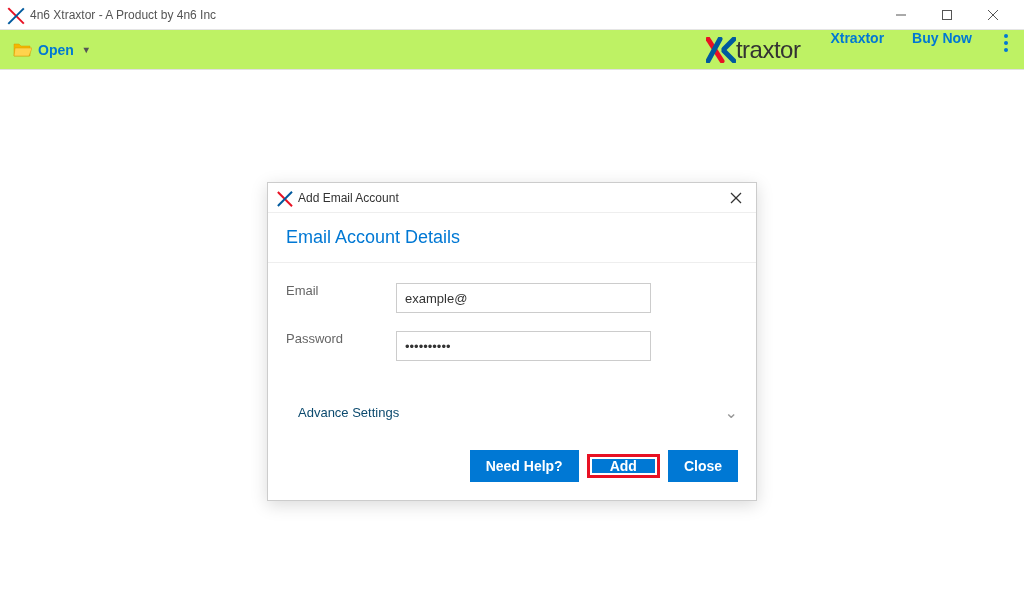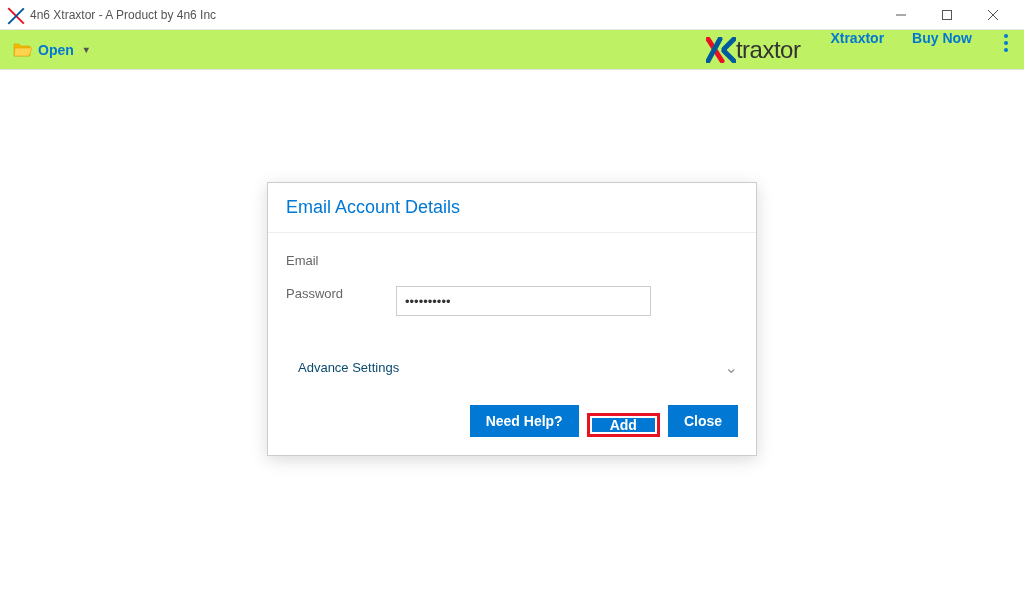--- a/index.html
+++ b/index.html
@@ -36,21 +36,21 @@
 
     .dialog-body { padding: 20px 18px 10px 18px; }
     .form-row { display: flex; margin-bottom: 18px; }
     .form-label { width: 110px; font-size: 13px; color: #666; }
     .form-input { width: 255px; height: 30px; border: 1px solid #ccc; padding: 0 8px; font-size: 13px; color: #333; outline: none; }
 
     .advance-row { display: flex; align-items: center; padding: 14px 18px 14px 30px; cursor: pointer; }
     .advance-label { font-size: 13px; color: #0c4a6e; flex: 1; }
     .chevron { color: #999; font-size: 16px; }
 
-    .dialog-footer { display: flex; justify-content: flex-end; gap: 8px; padding: 14px 18px 18px 18px; align-items: flex-end; }
+    .dialog-footer { display: flex; justify-content: flex-end; gap: 8px; padding: 14px 18px 18px 18px; align-items: center; }
     .btn { height: 32px; padding: 0 16px; background: #0078d4; color: #fff; border: none; font-size: 14px; font-weight: 600; cursor: pointer; display: flex; align-items: center; justify-content: center; }
     .btn-highlight { border: 3px solid #e81123; padding: 2px; }
     .btn-highlight .btn { height: 14px; padding: 0 18px; }
 
     
     .x-logo { position: relative; width: 100%; height: 100%; }
     .x-logo::before, .x-logo::after { content: ''; position: absolute; width: 140%; height: 2px; top: 50%; left: -20%; }
     .x-logo::before { background: #e81123; transform: rotate(45deg); }
     .x-logo::after { background: #005a9e; transform: rotate(-45deg); }
   </style>
@@ -104,26 +104,39 @@
   <span class="toolbar-link">Xtraxtor</span>
   <span class="toolbar-link">Buy Now</span>
   <div class="kebab">
     <span></span>
       <span></span>
       <span></span>
   </div>
 </div>
 
 <div class="dialog">
+  <div class="dialog-titlebar">
+    <div class="dialog-titlebar-icon">
+      <div class="x-logo"></div>
+    </div>
+    <div class="dialog-title">Add Email Account</div>
+    <div class="dialog-close">
+      <svg width="12" height="12" viewBox="0 0 12 12">
+        <line x1="1" y1="1" x2="11" y2="11" stroke="#333" stroke-width="1.2"></line>
+        <line x1="11" y1="1" x2="1" y2="11" stroke="#333" stroke-width="1.2"></line>
+      </svg>
+    </div>
+  </div>
 
   <div class="dialog-header">Email Account Details</div>
 
   <div class="dialog-body">
     <div class="form-row">
       <div class="form-label">Email</div>
+      <input type="text" class="form-input" value="example@" style="">
     </div>
     <div class="form-row">
       <div class="form-label">Password</div>
       <input type="text" class="form-input" value="••••••••••" style="">
     </div>
   </div>
 
   <div class="advance-row">
     <div class="advance-label">Advance Settings</div>
     <div class="chevron">⌄</div>

